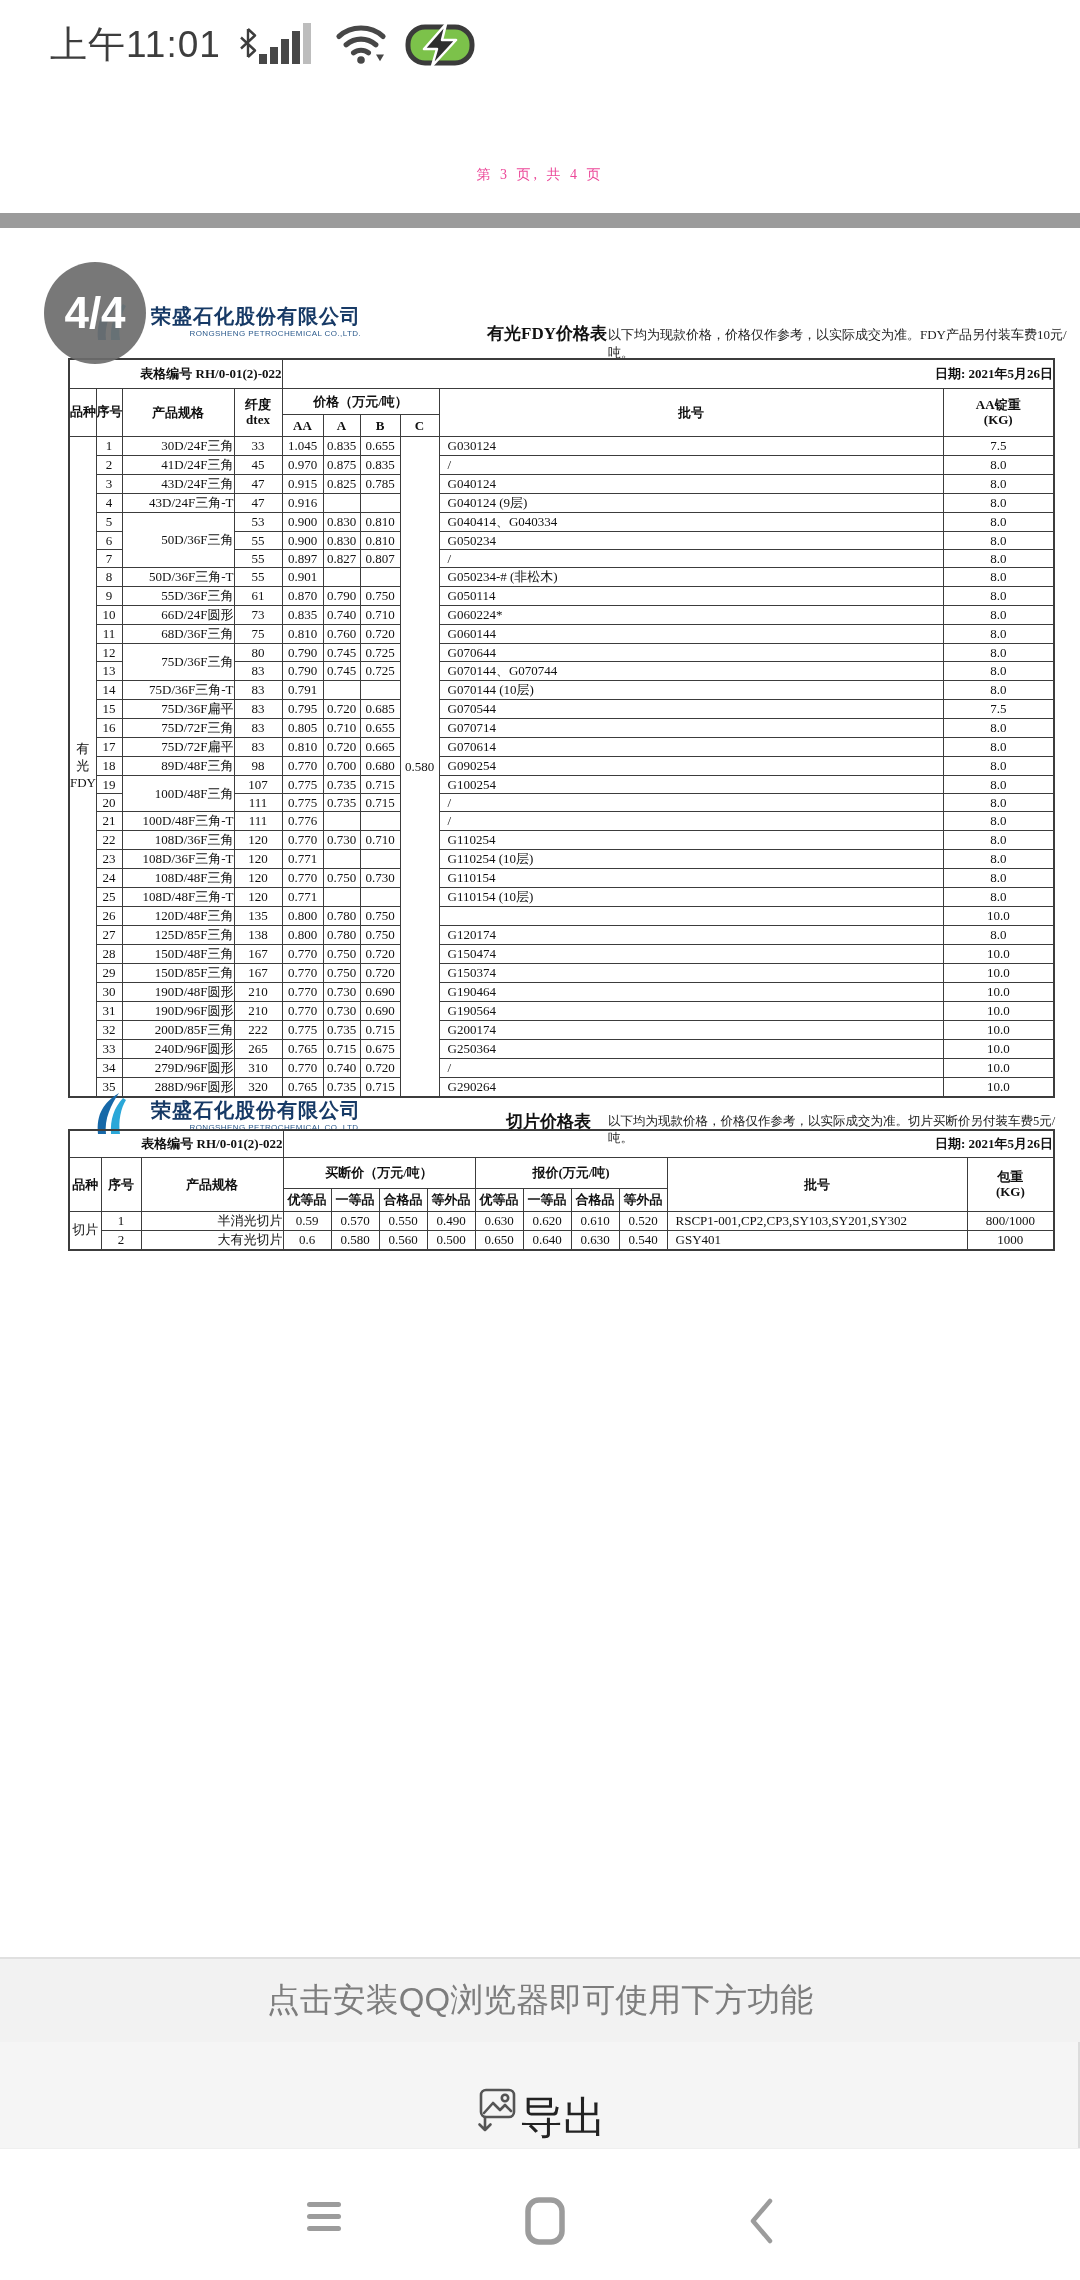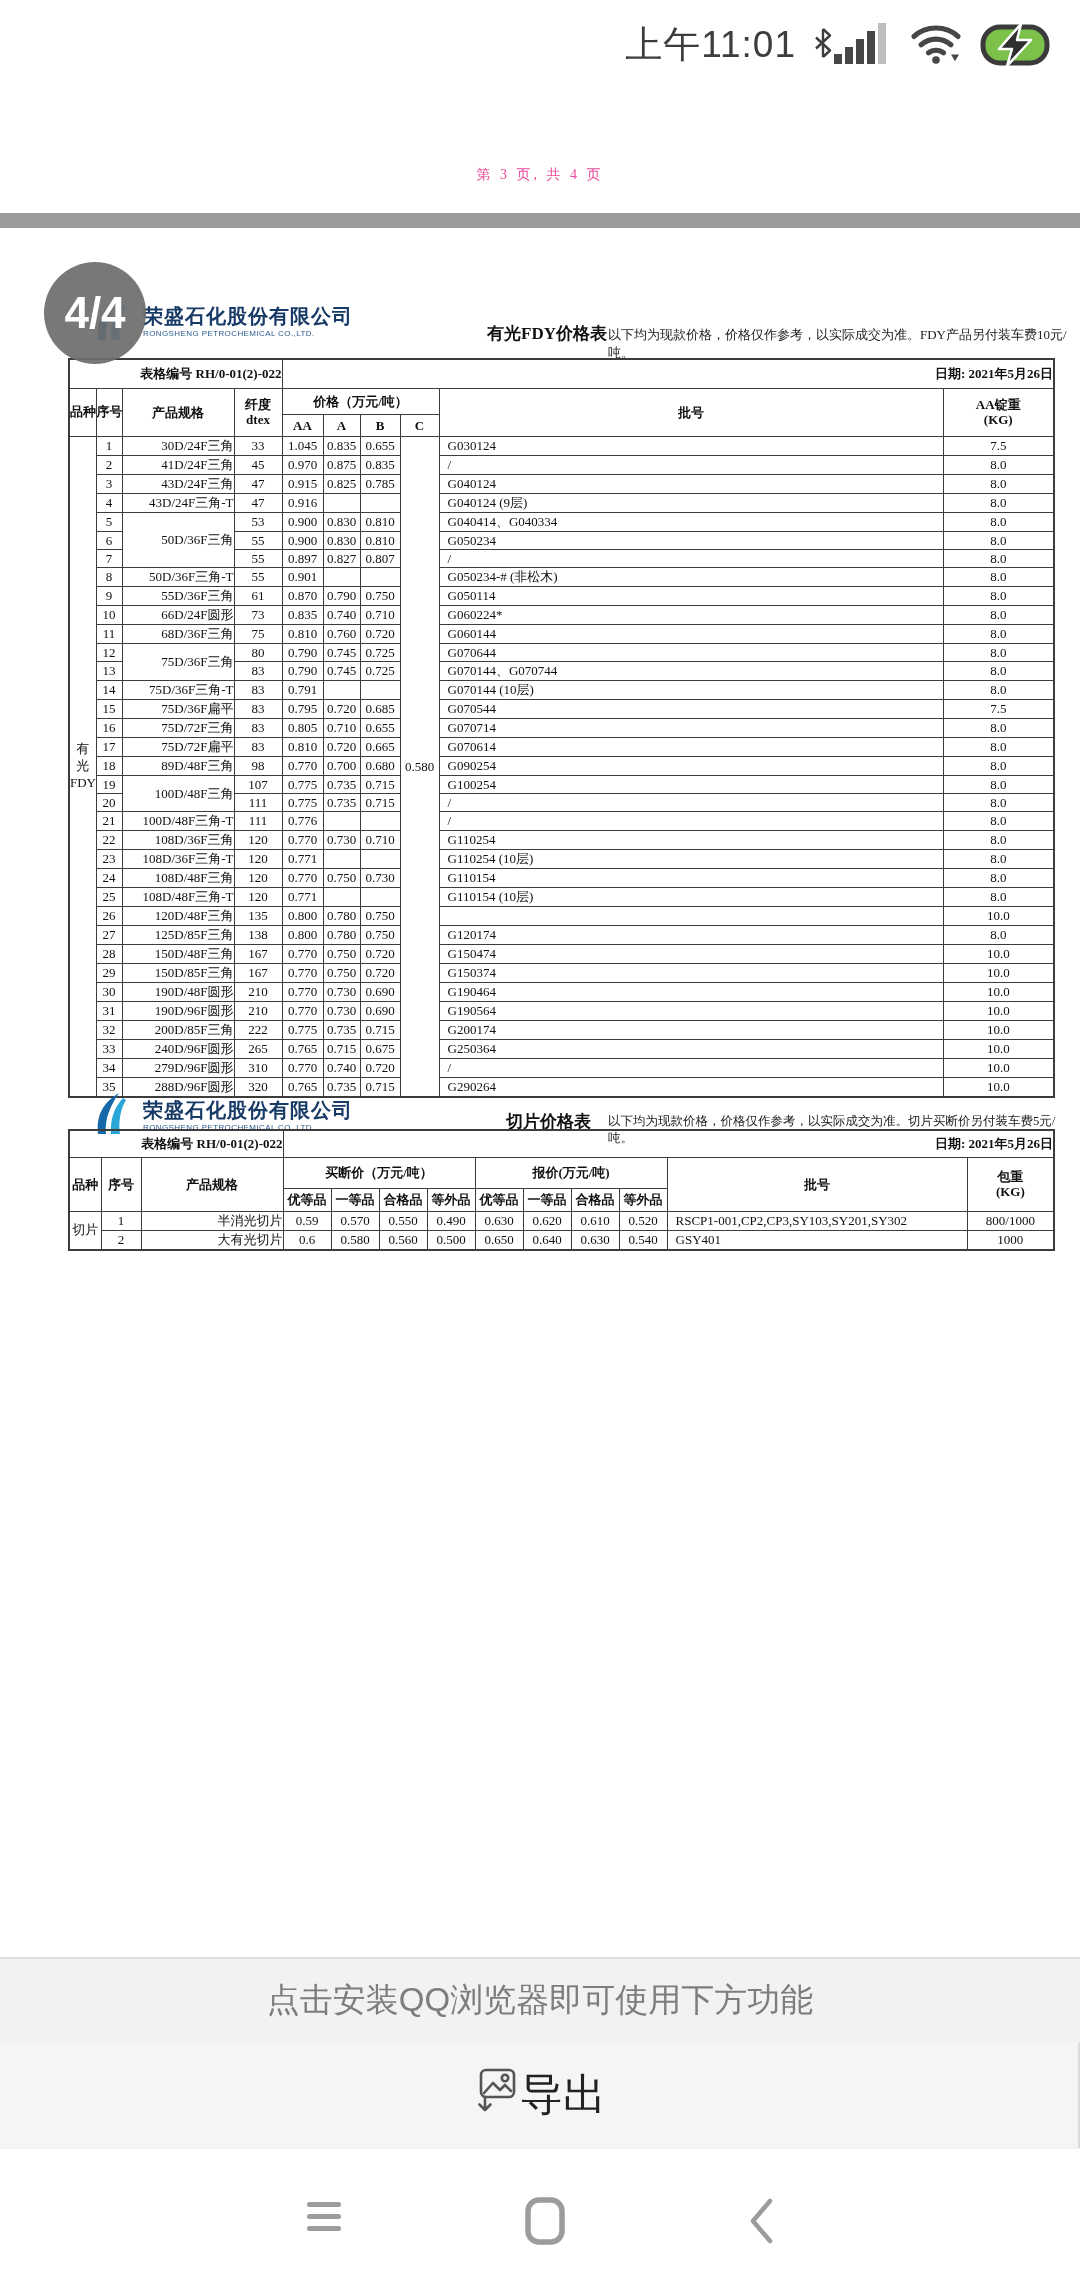--- a/index.html
+++ b/index.html
@@ -1,39 +1,39 @@
 <!DOCTYPE html>
 <html><head>
 <meta charset="utf-8">
 <style>
   html,body{margin:0;padding:0;background:#ffffff;}
   #screen{position:relative;width:1080px;height:2280px;background:#fff;overflow:hidden;
           font-family:"Liberation Sans","DejaVu Sans",sans-serif;}
 
   
   .status-bar{position:absolute;top:0;left:0;right:0;height:90px;display:flex;
-              align-items:center;justify-content:flex-end;padding:0 30px 0 50px;box-sizing:border-box;}
+              align-items:center;justify-content:flex-start;padding:0 30px 0 50px;box-sizing:border-box;}
   .sb-left{display:flex;align-items:center;gap:16px;}
   .sb-time{font-size:37px;color:#3d3d3d;font-weight:500;letter-spacing:1px;}
   .sb-right{display:flex;align-items:center;gap:18px;}
   .battery-wrap{position:relative;width:70px;height:42px;}
 
   
   .page-indicator{position:absolute;top:166px;left:0;right:0;text-align:center;
                   font-family:"Liberation Serif","DejaVu Serif",serif;
                   font-size:14px;color:#ec4899;letter-spacing:3px;}
   .page-divider{position:absolute;top:213px;left:0;width:1080px;height:15px;background:#9b9b9b;}
 
   
   .page-badge{position:absolute;top:262px;left:44px;width:102px;height:102px;border-radius:50%;
               background:rgba(108,108,108,0.92);color:#fff;display:flex;align-items:center;
               justify-content:center;font-size:44px;font-weight:bold;z-index:5;}
 
   
-  .logo{position:absolute;left:92px;display:flex;align-items:center;gap:15px;}
+  .logo{position:absolute;left:92px;display:flex;align-items:center;gap:23px;text-align:right;}
   .logo-cn{font-size:20px;font-weight:bold;color:#173a66;letter-spacing:1px;line-height:1.05;}
   .logo-en{font-size:8px;color:#2b5a8c;letter-spacing:0.4px;margin-top:2px;}
   .sec-title{position:absolute;font-family:"Liberation Serif","DejaVu Serif",serif;
              font-size:17px;font-weight:bold;color:#111;}
   .sec-note{position:absolute;font-family:"Liberation Serif","DejaVu Serif",serif;
             font-size:13px;color:#1c1c1c;}
 
   
   .ptable{position:absolute;border-collapse:collapse;table-layout:fixed;
           font-family:"Liberation Serif","DejaVu Serif",serif;color:#101010;
@@ -54,23 +54,23 @@
   td.spec{text-align:right;padding-left:6px;}
   td.batch{text-align:left;padding-left:8px;}
   td.cat{white-space:normal;line-height:1.3;}
 
   
   .qq-banner{position:absolute;top:1957px;left:0;right:0;height:83px;background:#f2f2f2;
              border-top:2px solid #e0e0e0;display:flex;align-items:center;justify-content:center;
              font-size:33px;color:#7d7d7d;}
   .toolbar{position:absolute;top:2042px;left:0;right:0;height:106px;background:#f5f5f5;
            display:flex;align-items:stretch;}
-  .tool-btn{flex:1;display:flex;align-items:center;justify-content:center;
+  .tool-btn{flex:1;display:flex;align-items:flex-end;justify-content:center;
             background:none;border:none;font-size:43px;color:#222;cursor:pointer;
-            font-family:Liberation Sans, sans-serif;}
+            font-family:Liberation Mono, monospace;}
   .tool-divider{width:2px;background:#dcdcdc;}
 
   
   .navbar{position:absolute;top:2148px;left:0;right:0;bottom:0;background:#ffffff;
           border-top:1px solid #efefef;display:flex;justify-content:center;gap:180px;
           padding-top:48px;box-sizing:border-box;}
 </style>
 </head>
 <body>
 

